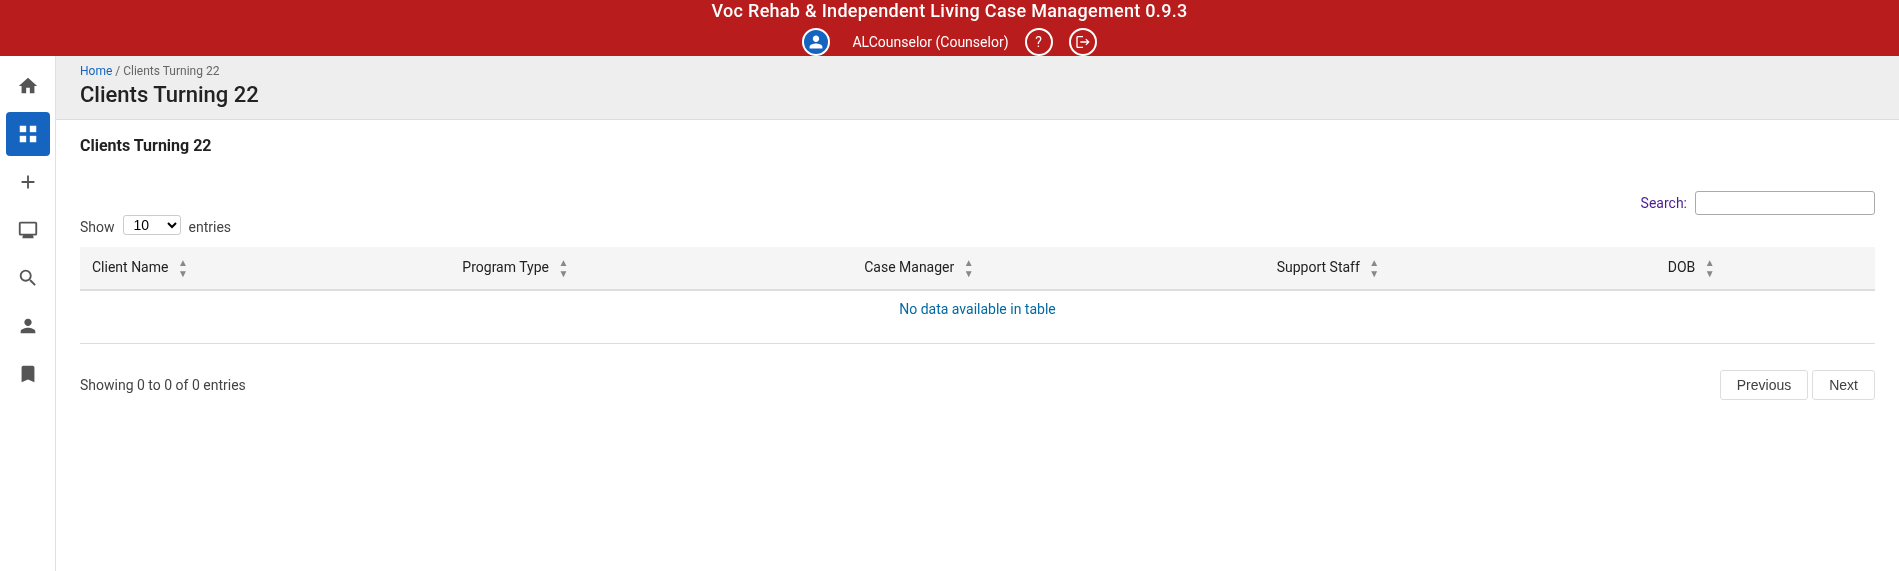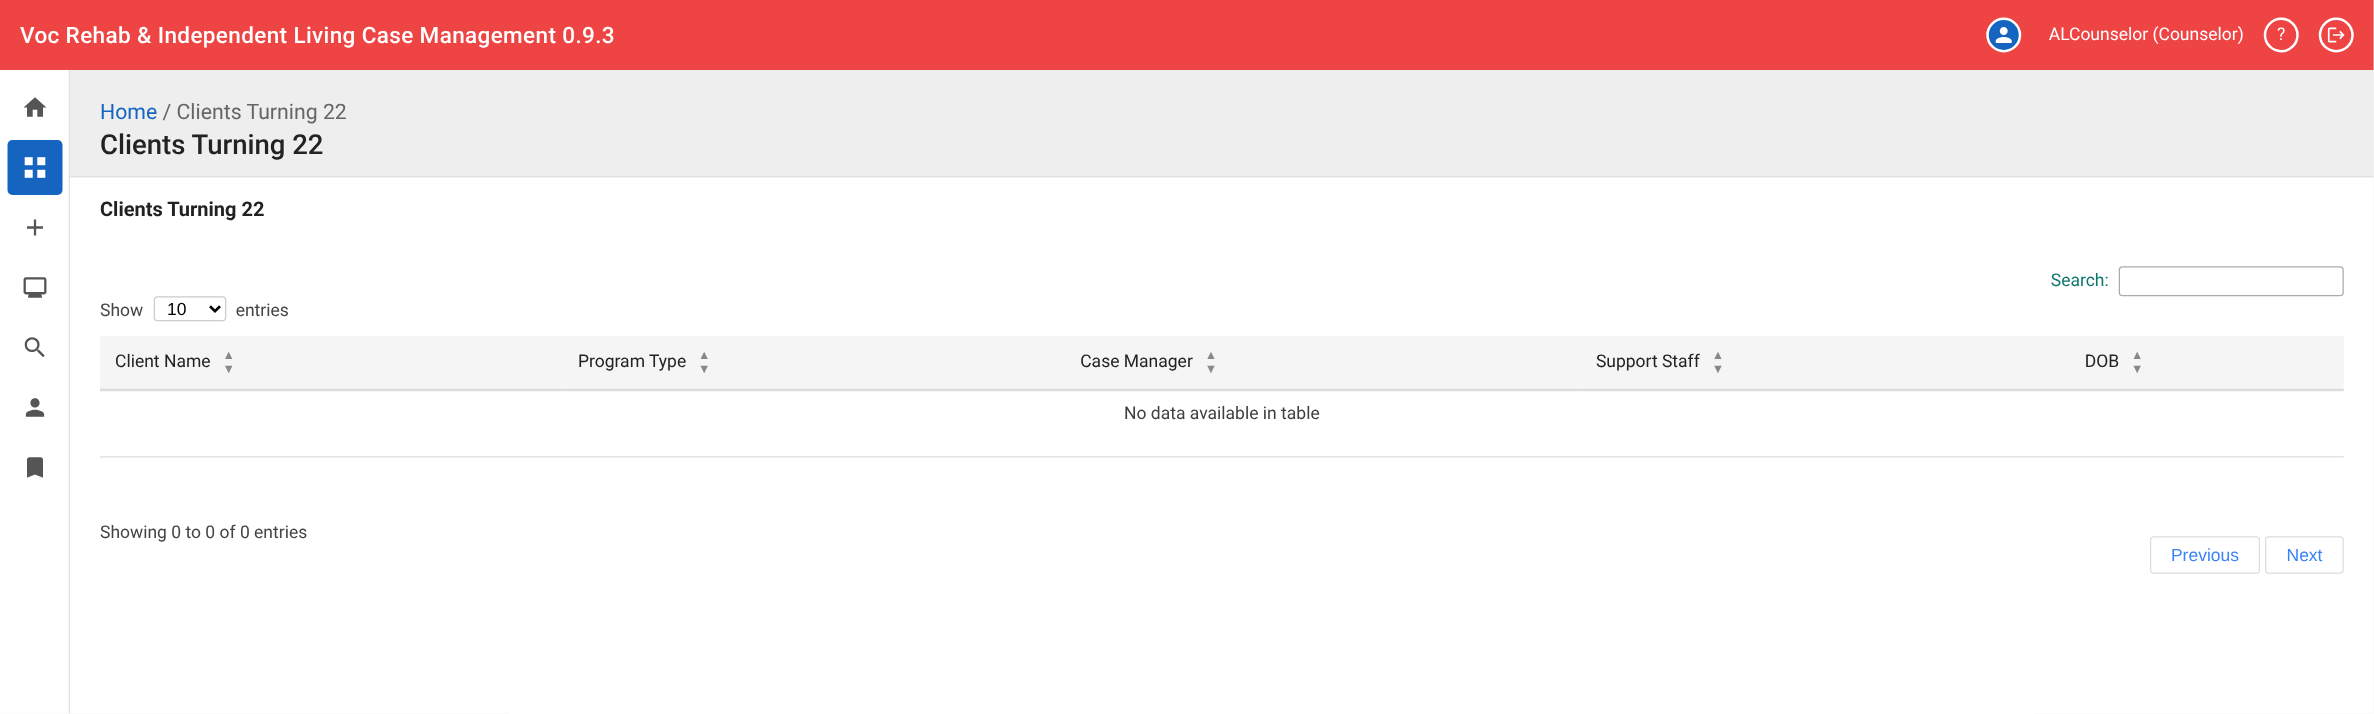--- a/index.html
+++ b/index.html
@@ -1,26 +1,27 @@
 <!DOCTYPE html>
 <html><head>
   <meta charset="utf-8">
   <style>
     * { box-sizing: border-box; margin: 0; padding: 0; }
     body { font-family: Roboto, Arial, sans-serif; font-size: 14px; background: #f5f5f5; color: #333; height: 571px; overflow: hidden; }
 
     
     .top-bar {
-      background: #ef4444;
+      background: #b91c1c;
       color: white;
       height: 56px;
       display: flex;
       align-items: center;
       padding: 0 16px;
       justify-content: space-between;
+      flex-direction: column;
     }
     .top-bar-title {
       font-size: 18px;
       font-weight: 500;
       letter-spacing: 0.3px;
     }
     .top-bar-right {
       display: flex;
       align-items: center;
       gap: 16px;
@@ -97,24 +98,23 @@
       overflow: hidden;
     }
 
     
     .page-header {
       background: #eeeeee;
       padding: 8px 24px 12px 24px;
       border-bottom: 1px solid #ddd;
     }
     .breadcrumb {
-      font-size: 17px;
+      font-size: 12px;
       color: #666;
       margin-bottom: 4px;
-      margin-top: 16px;
     }
     .breadcrumb a {
       color: #1565C0;
       text-decoration: none;
     }
     .page-title {
       font-size: 22px;
       font-weight: 500;
       color: #222;
     }
@@ -155,21 +155,21 @@
       font-size: 14px;
       background: white;
     }
     .search-box {
       display: flex;
       align-items: center;
       gap: 8px;
     }
     .search-box label {
       font-size: 14px;
-      color: #0f766e;
+      color: #4c1d95;
     }
     .search-box input {
       border: 1px solid #aaa;
       border-radius: 3px;
       padding: 3px 8px;
       font-size: 14px;
       width: 180px;
       outline: none;
     }
 
@@ -195,21 +195,21 @@
       flex-direction: column;
       margin-left: 6px;
       vertical-align: middle;
       color: #888;
       font-size: 10px;
       line-height: 1.1;
     }
     .data-table tbody tr td {
       padding: 10px 12px;
       text-align: center;
-      color: #404040;
+      color: #0369a1;
     }
 
     
     .table-footer {
       display: flex;
       justify-content: space-between;
       align-items: center;
       margin-top: 16px;
       padding-top: 26px;
       border-top: 1px solid #ddd;
@@ -223,23 +223,22 @@
     .pagination-btn {
       padding: 6px 16px;
       border: 1px solid #ddd;
       background: white;
       border-radius: 3px;
       font-size: 14px;
       cursor: pointer;
       color: #666;
     }
     .pagination-btn.disabled {
-      color: #3b82f6;
+      color: #404040;
       cursor: default;
-      margin-top: 37px;
     }
   </style>
 </head>
 <body>
 
 <div class="top-bar">
   <span class="top-bar-title">Voc Rehab &amp; Independent Living Case Management 0.9.3</span>
   <div class="top-bar-right">
     <div class="user-info">
       <div class="user-icon-circle">

